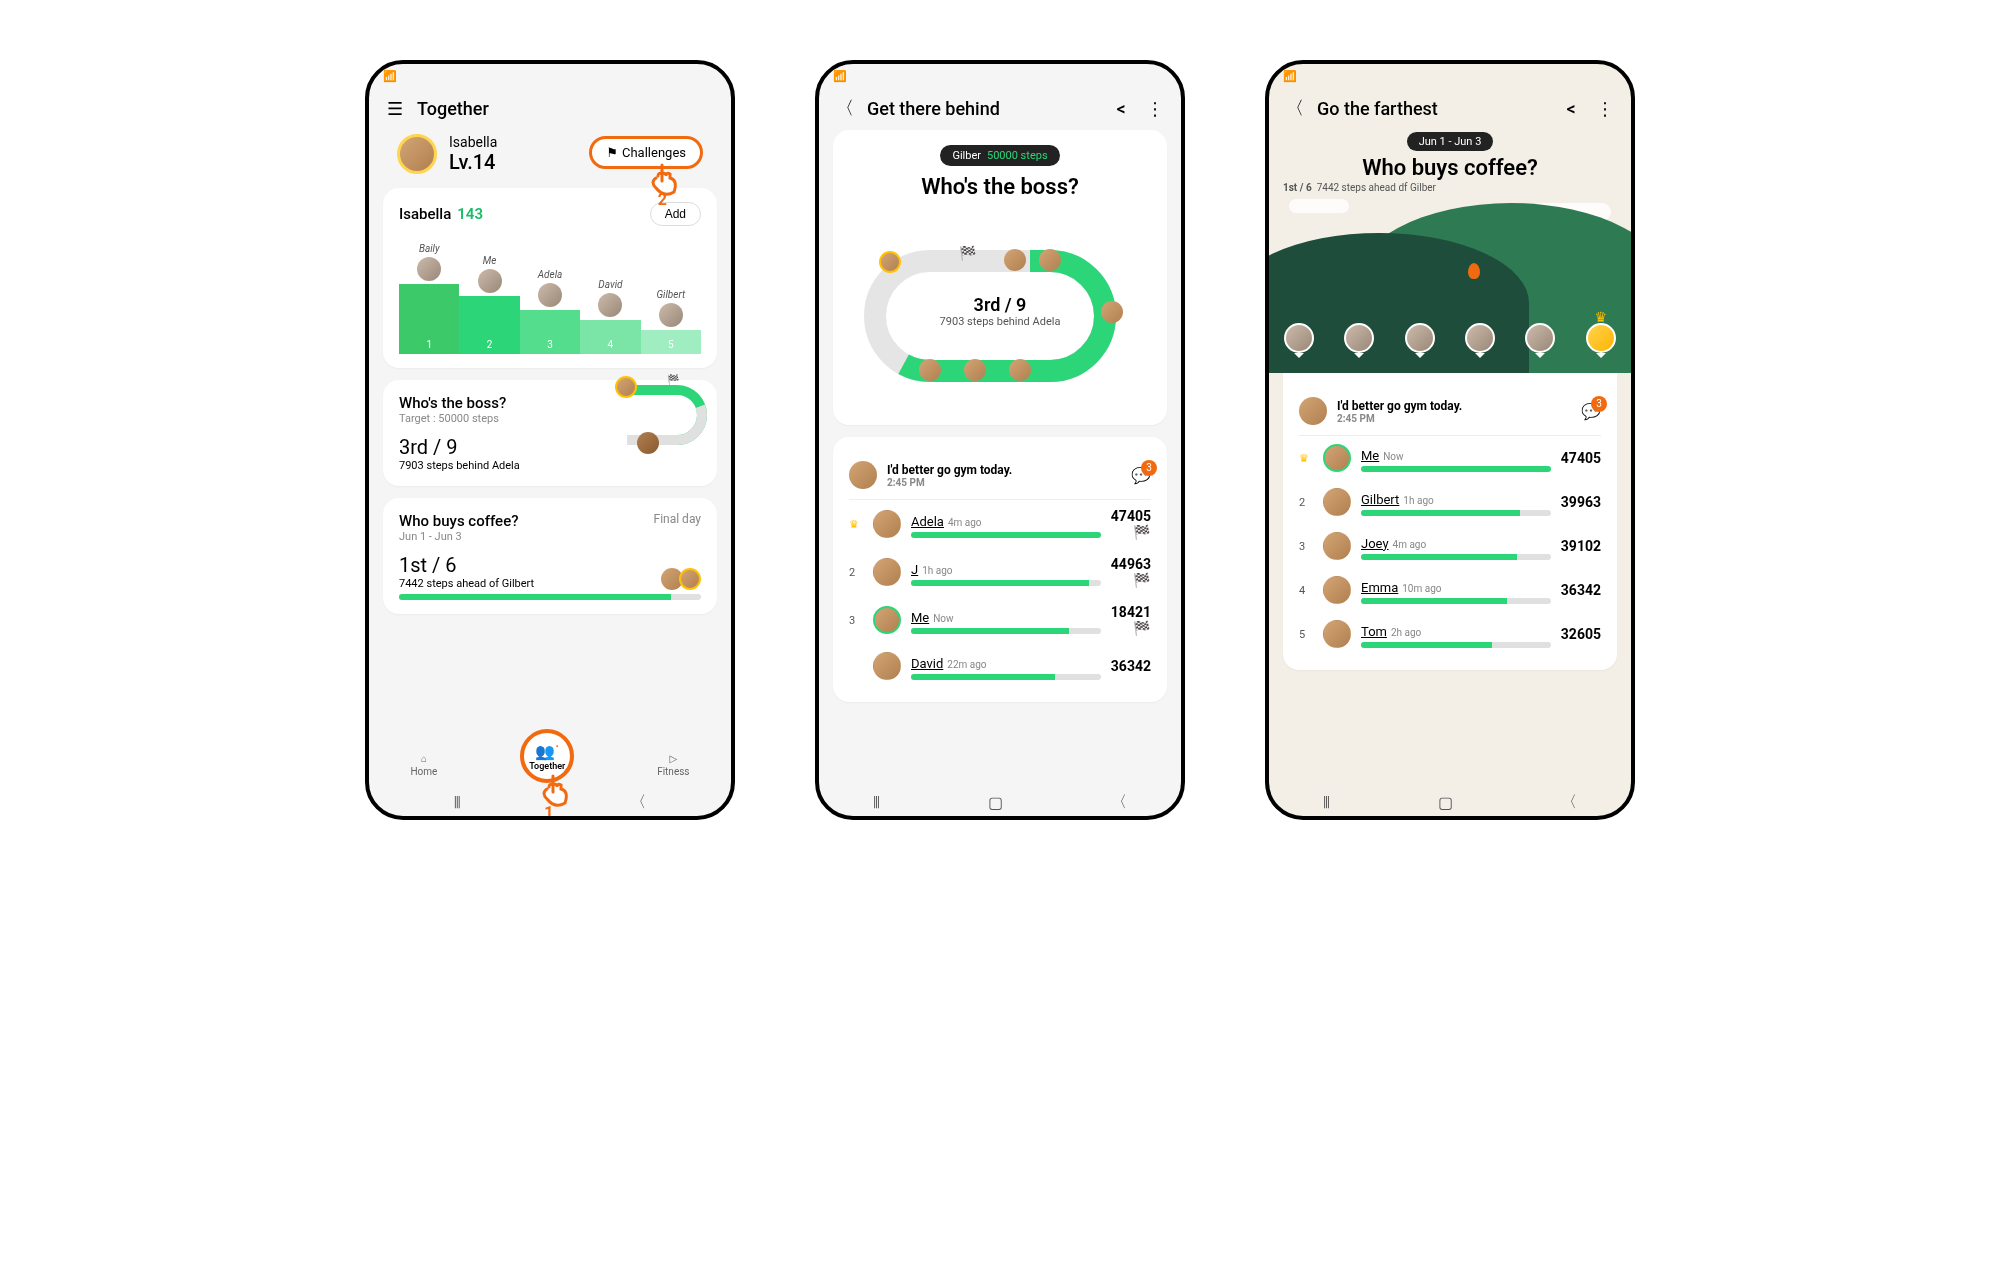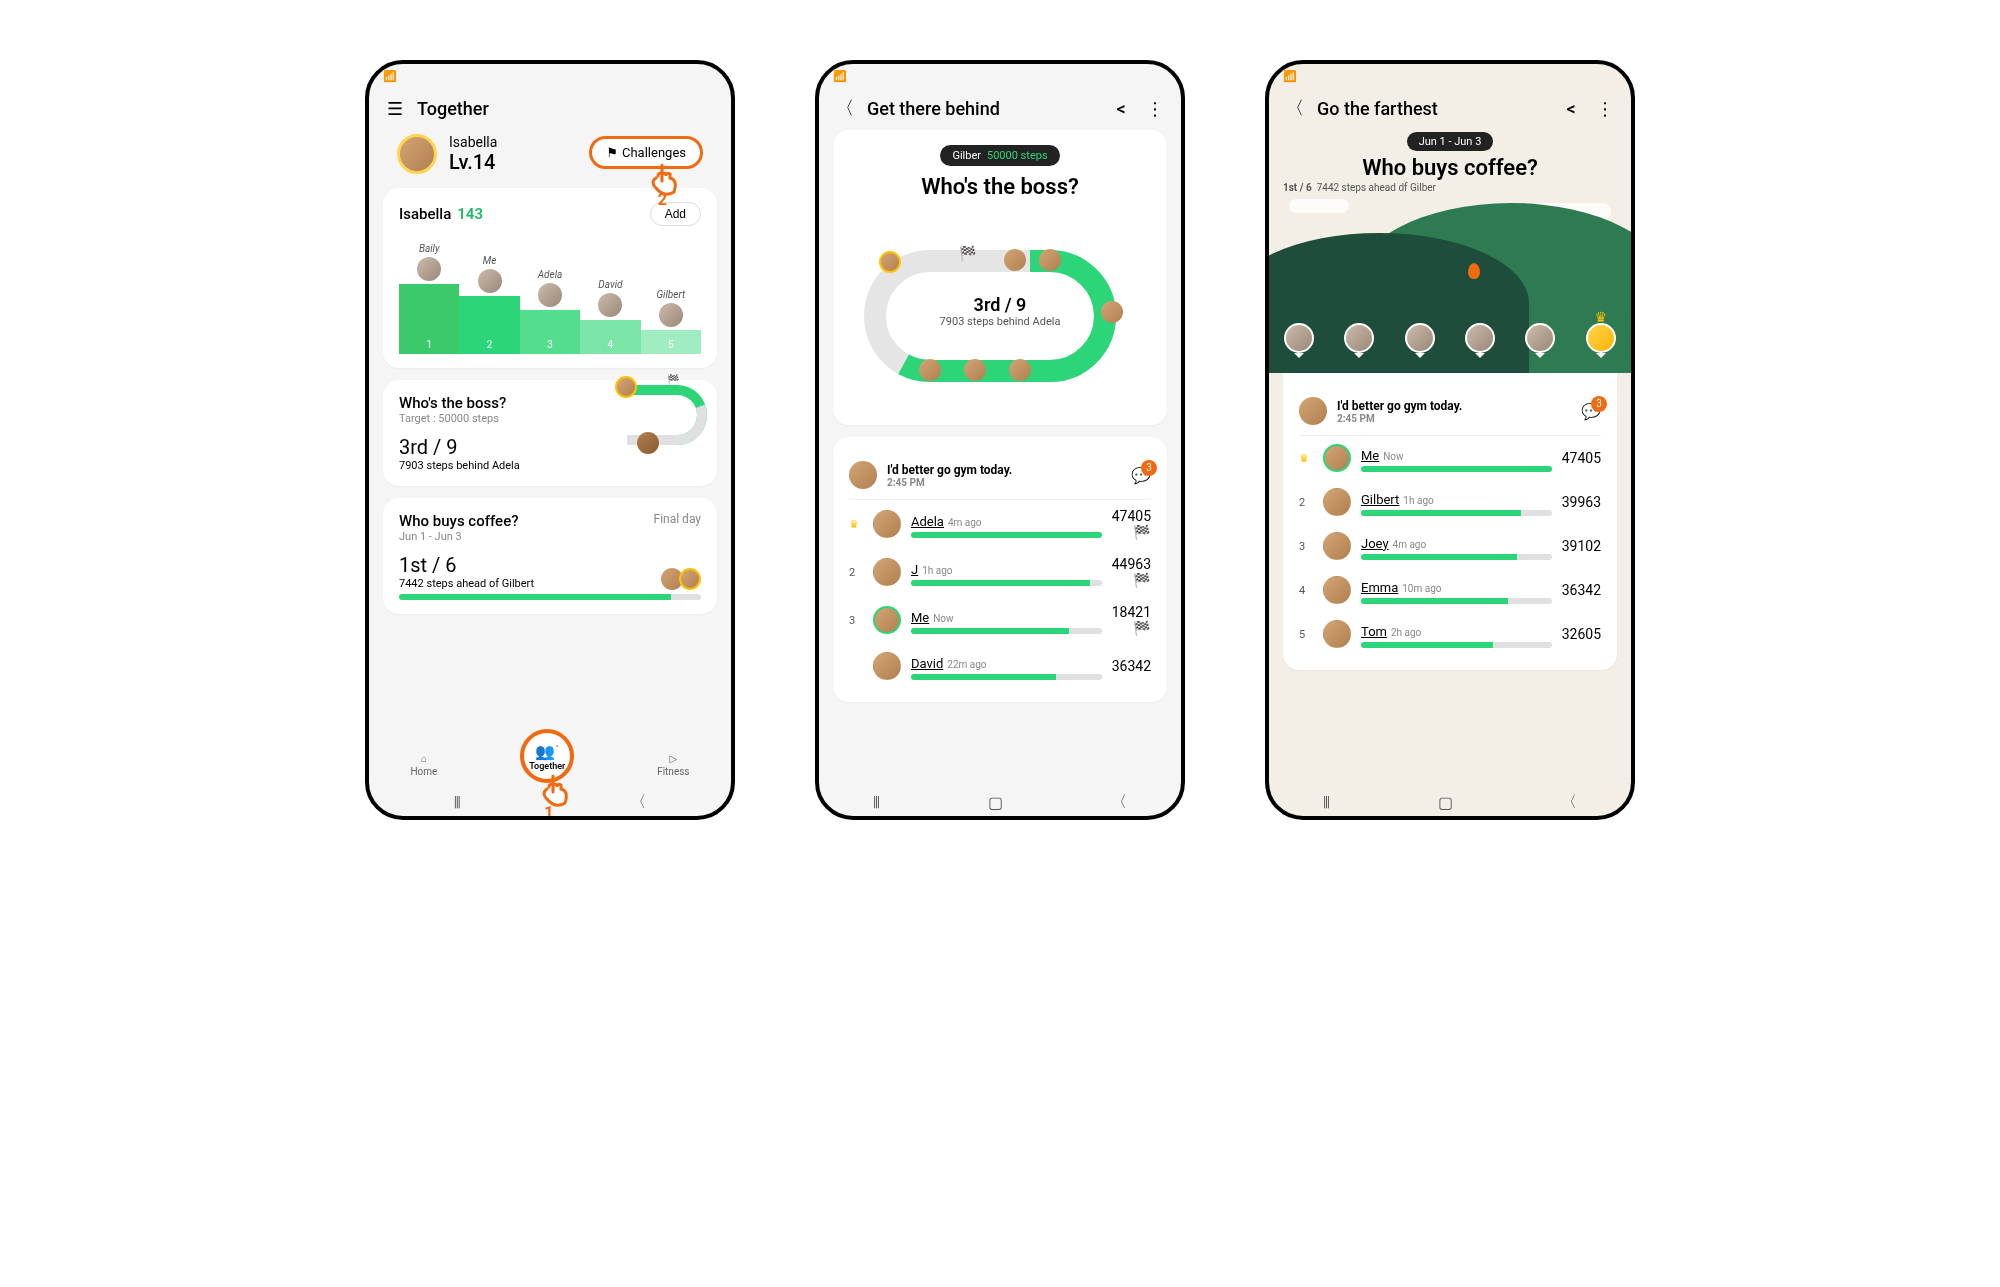--- a/index.html
+++ b/index.html
@@ -54,21 +54,21 @@
   .msg-row { display:flex; align-items:center; gap:10px; padding:10px 0; border-bottom:1px solid #eee;}
   .msg-row .txt { font-size:12px; flex:1;font-weight:bold;}
   .msg-row .tm { display:block; font-size:10px; color:#888;}
   .badge { position:relative;}
   .badge .n { position:absolute; top:-6px; right:-6px; background:#f26a10;color:#fff;border-radius:50%;width:16px;height:16px;font-size:10px;display:flex;align-items:center;justify-content:center;}
   .ranking .row { display:flex; align-items:center; gap:10px; padding:8px 0;}
   .ranking .pos { width:14px; font-size:11px; color:#555;}
   .ranking .info { flex:1;}
   .ranking .nm { font-size:13px;}
   .ranking .ago { font-size:10px; color:#888;}
-  .ranking .steps { font-size:14px; font-weight:400;}
+  .ranking .steps { font-size:14px; font-weight:700;}
   .crown{color:#ffc107;}
   .hills { position:relative; height:180px; background:linear-gradient(#f3efe6,#f3efe6); overflow:hidden; margin:0 -14px;}
   .hill1{position:absolute;bottom:0;left:-40px;width:300px;height:140px;background:#1e4d3b;border-radius:50% 50% 0 0;}
   .hill2{position:absolute;bottom:0;right:-40px;width:320px;height:170px;background:#2e7a52;border-radius:50% 50% 0 0;}
   .balloon{position:absolute;top:70px;left:55%;width:12px;height:16px;background:#f26a10;border-radius:50% 50% 50% 50% / 60% 60% 40% 40%;}
   .cloud{position:absolute;background:#fff;border-radius:20px;opacity:.8;}
   .avatars-row{position:absolute;bottom:10px;left:0;right:0;display:flex;justify-content:space-around;align-items:flex-end;}
   .pin{display:flex;flex-direction:column;align-items:center;}
   .pin .av{width:30px;height:30px;border-radius:50%;background:linear-gradient(135deg,#cba,#987);border:2px solid #fff;}
   .pin .tri{width:0;height:0;border:5px solid transparent;border-top-color:#fff;}

